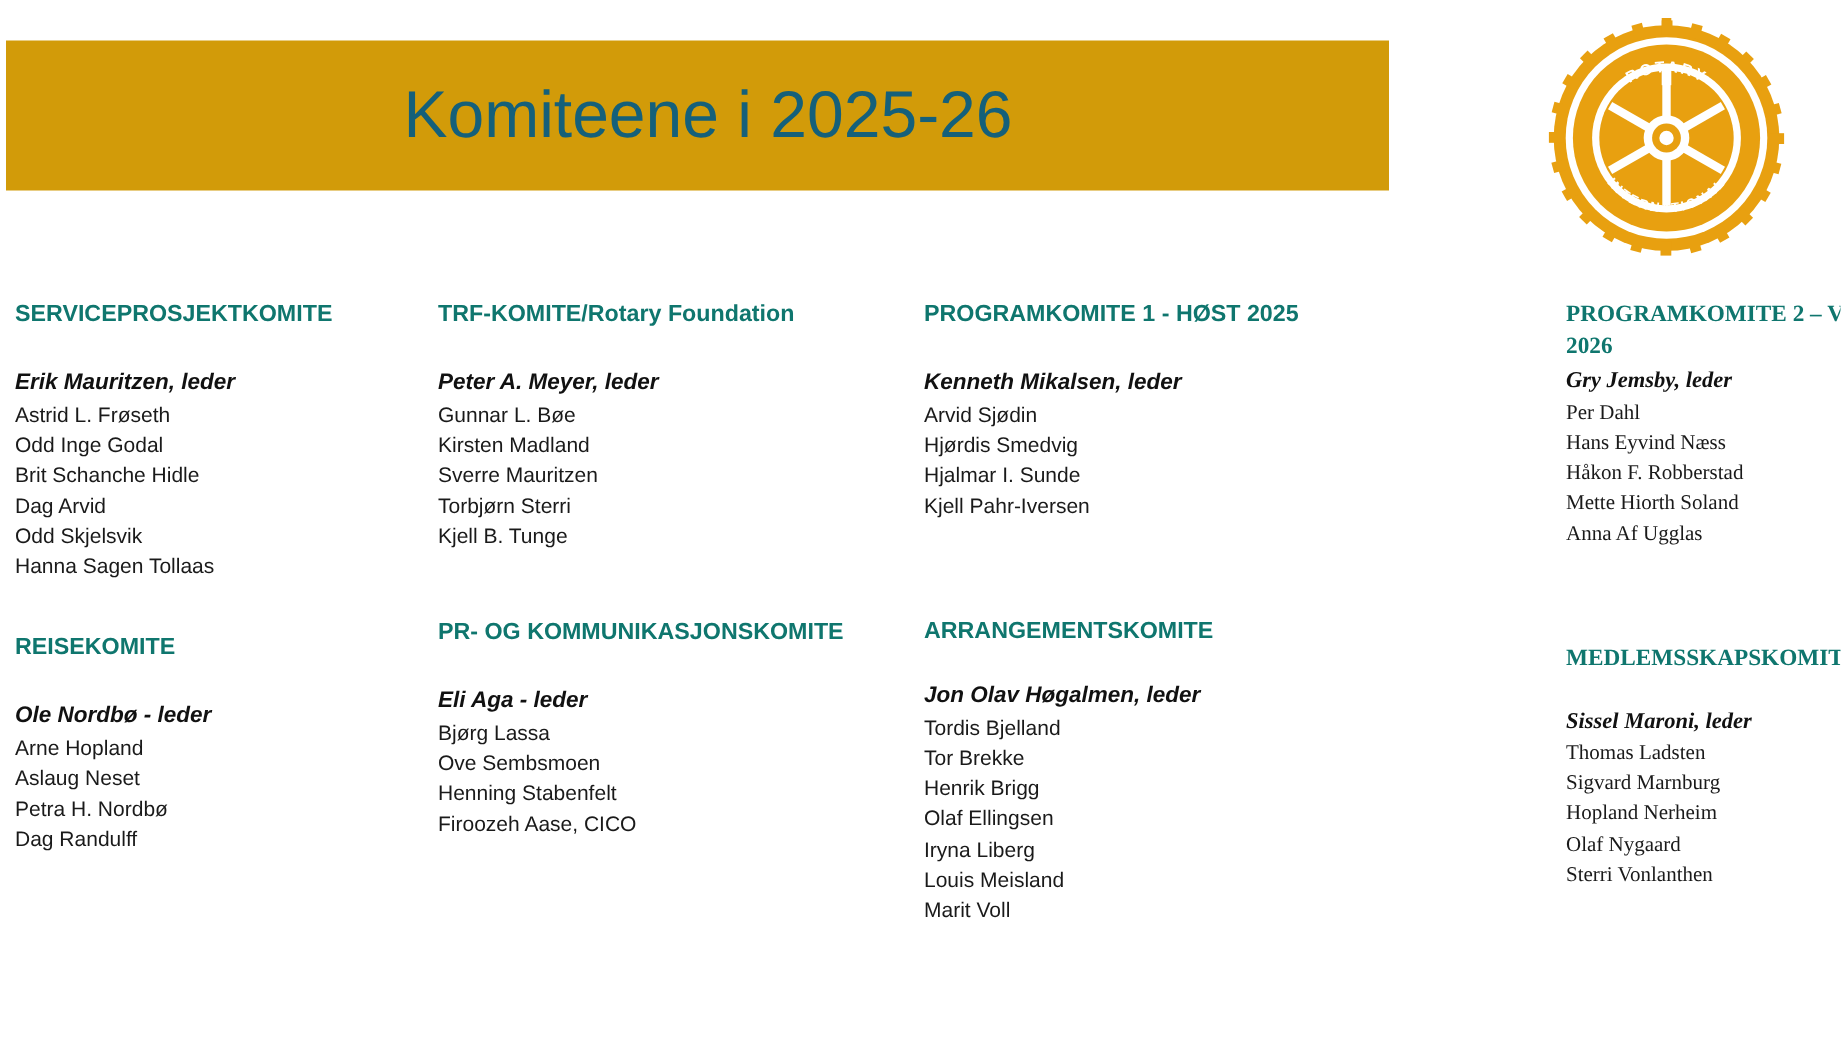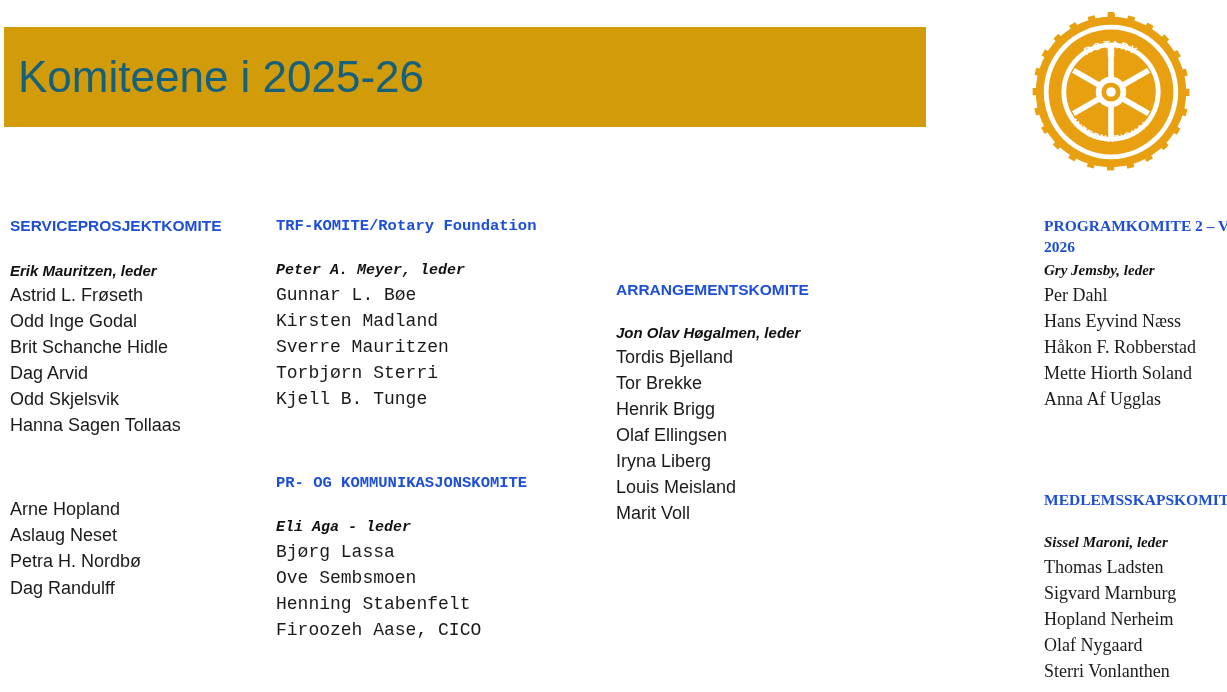--- a/index.html
+++ b/index.html
@@ -20,20 +20,21 @@
   
   #title-banner {
     position: absolute;
     left: 4px;
     top: 27px;
     width: 922px;
     height: 100px;
     background: #d29b09;
     display: flex;
     align-items: center;
+    justify-content: center;
   }
   #title-text {
     font-size: 44px;
     line-height: 1;
     color: #15607a;
     padding-left: 14px;
     letter-spacing: 0px;
     white-space: nowrap;
   }
 
@@ -45,43 +46,43 @@
     width: 160px;
     height: 160px;
   }
 
   
   .column {
     position: absolute;
     top: 200px;
   }
   #col-1 { left: 10px;  width: 270px; }
-  #col-2 { left: 276px; width: 320px; font-family: Liberation Mono, monospace; }
+  #col-2 { left: 292px; width: 320px; }
   #col-3 { left: 616px; width: 360px; }
   #col-4 { left: 1044px; width: 235px; font-family: Liberation Serif, serif; }
 
   .committee { margin-bottom: 0; }
 
   .committee-title {
     font-weight: bold;
     font-size: 15.5px;
     line-height: 1.35;
-    color: #1d4ed8;
-    margin: 16px 0 0 0;
+    color: #0f766e;
+    margin: 0 0 0 0;
   }
   .leader {
     font-weight: bold;
     font-style: italic;
     font-size: 15px;
     line-height: 1.45;
     color: #111111;
     margin: 0;
   }
   .member {
-    font-size: 18px;
+    font-size: 14px;
     line-height: 1.45;
     color: #1a1a1a;
     margin: 0;
   }
 
   
   .gap-title { height: 23px; }
   .gap-block { height: 35px; }
   .gap-block-lg { height: 45px; }
   .gap-small { height: 8px; }
@@ -219,21 +220,23 @@
     <div class="leader">Erik Mauritzen, leder</div>
     <div class="member">Astrid L. Frøseth</div>
     <div class="member">Odd Inge Godal</div>
     <div class="member">Brit Schanche Hidle</div>
     <div class="member">Dag Arvid</div>
     <div class="member">Odd Skjelsvik</div>
     <div class="member">Hanna Sagen Tollaas</div>
   </div>
   <div class="gap-block"></div>
   <div class="committee">
-    <div class="gap-title"></div>
+    <div class="committee-title">REISEKOMITE</div>
+    <div class="gap-title"></div>
+    <div class="leader">Ole Nordbø - leder</div>
     <div class="member">Arne Hopland</div>
     <div class="member">Aslaug Neset</div>
     <div class="member">Petra H. Nordbø</div>
     <div class="member">Dag Randulff</div>
   </div>
 </div>
 
 <div class="column" id="col-2">
   <div class="committee">
     <div class="committee-title">TRF-KOMITE/Rotary Foundation</div>
@@ -251,20 +254,29 @@
     <div class="gap-title"></div>
     <div class="leader">Eli Aga - leder</div>
     <div class="member">Bjørg Lassa</div>
     <div class="member">Ove Sembsmoen</div>
     <div class="member">Henning Stabenfelt</div>
     <div class="member">Firoozeh Aase, CICO</div>
   </div>
 </div>
 
 <div class="column" id="col-3">
+  <div class="committee">
+    <div class="committee-title">PROGRAMKOMITE 1 - HØST 2025</div>
+    <div class="gap-title"></div>
+    <div class="leader">Kenneth Mikalsen, leder</div>
+    <div class="member">Arvid Sjødin</div>
+    <div class="member">Hjørdis Smedvig</div>
+    <div class="member">Hjalmar I. Sunde</div>
+    <div class="member">Kjell Pahr-Iversen</div>
+  </div>
   <div class="gap-block-lg" style="height:64px"></div>
   <div class="committee">
     <div class="committee-title">ARRANGEMENTSKOMITE</div>
     <div class="gap-title" style="height:21px"></div>
     <div class="leader">Jon Olav Høgalmen, leder</div>
     <div class="member">Tordis Bjelland</div>
     <div class="member">Tor Brekke</div>
     <div class="member">Henrik Brigg</div>
     <div class="member">Olaf Ellingsen</div>
     <div class="member">Iryna Liberg</div>

